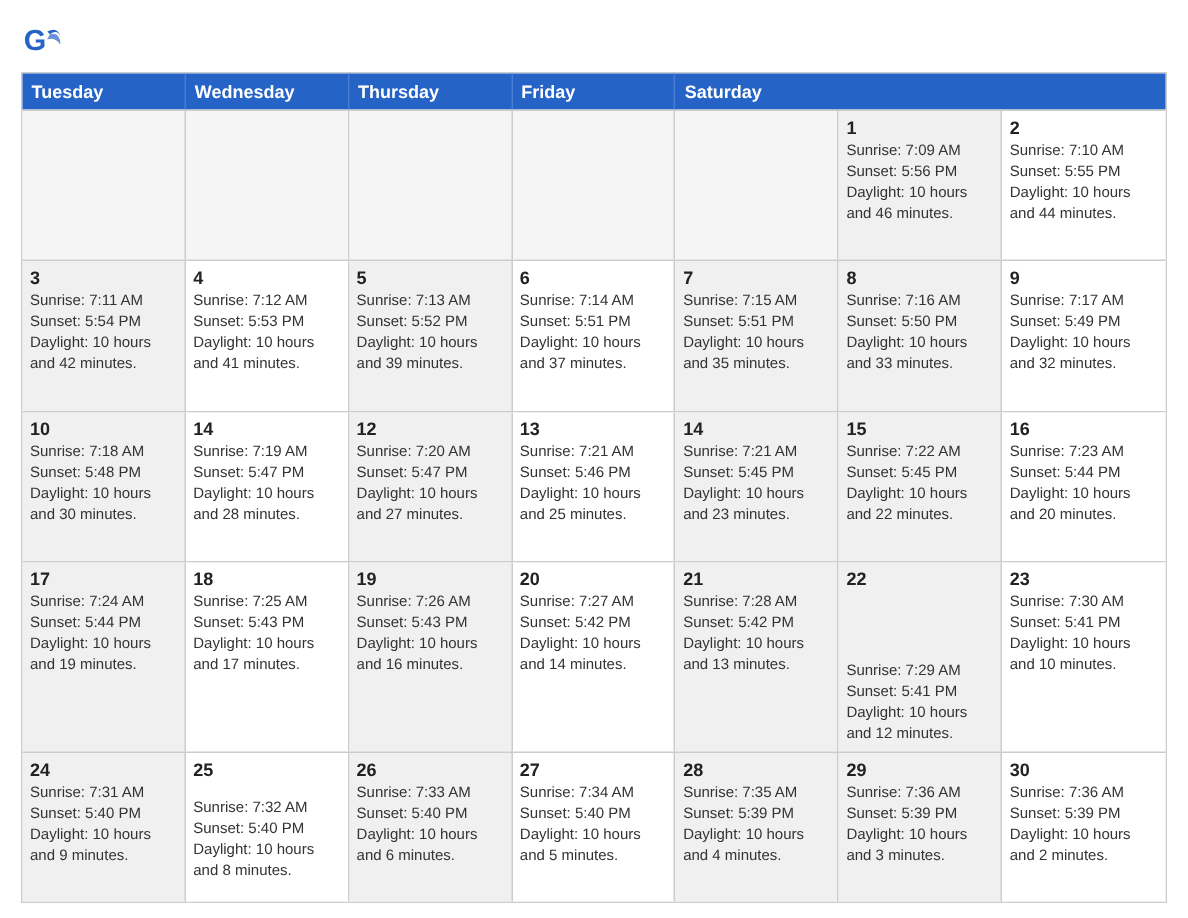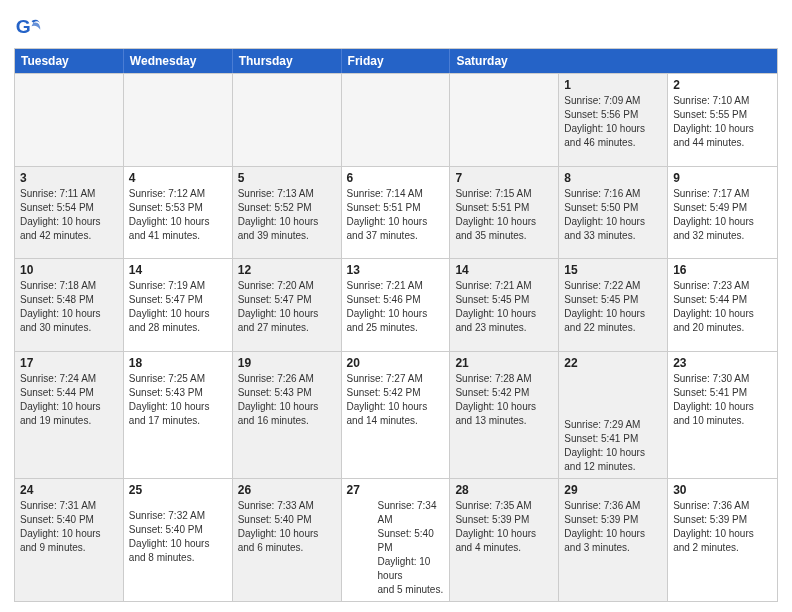--- a/index.html
+++ b/index.html
@@ -335,21 +335,21 @@
           </div>
           <div class="cal-cell shaded">
             <span class="day-num">26</span>
             <div class="cell-info" style="white-space: pre-line;">Sunrise: 7:33 AM
 Sunset: 5:40 PM
 Daylight: 10 hours
 and 6 minutes.</div>
           </div>
           <div class="cal-cell">
             <span class="day-num">27</span>
-            <div class="cell-info" style="white-space: pre-line; margin-left: 31px;">Sunrise: 7:34 AM
+            <div class="cell-info" style="white-space: pre-line;">Sunrise: 7:34 AM
 Sunset: 5:40 PM
 Daylight: 10 hours
 and 5 minutes.</div>
           </div>
           <div class="cal-cell shaded">
             <span class="day-num">28</span>
             <div class="cell-info" style="white-space: pre-line;">Sunrise: 7:35 AM
 Sunset: 5:39 PM
 Daylight: 10 hours
 and 4 minutes.</div>

